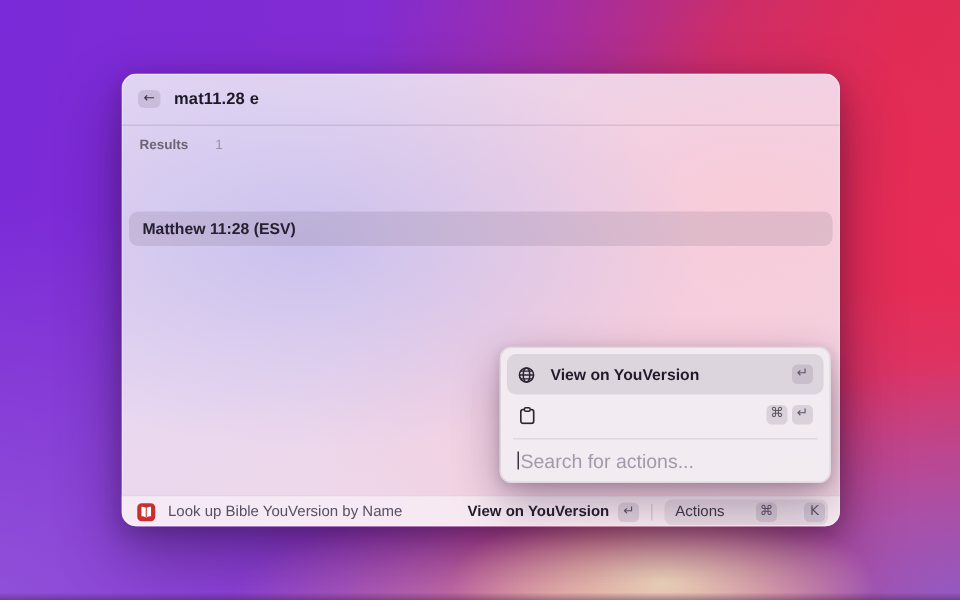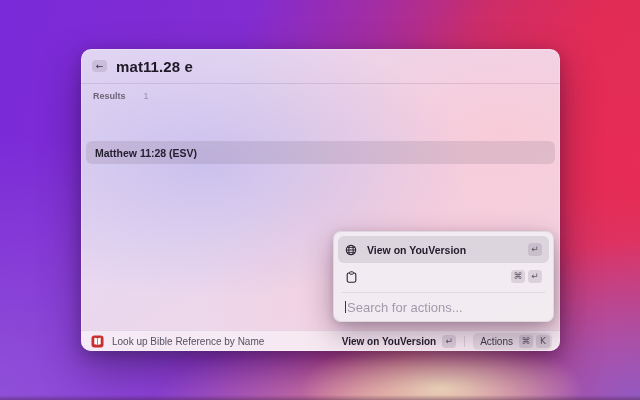--- a/index.html
+++ b/index.html
@@ -50,21 +50,21 @@
     border-bottom: 1px solid rgba(82,62,96,0.14);
   }
   .back-btn {
     width: 15px; height: 12px; border: none; border-radius: 4px;
     background: rgba(96,76,108,0.16);
     display: flex; align-items: center; justify-content: center;
     font-size: 9px; line-height: 1; color: #36303f; cursor: default;
     font-family: "DejaVu Sans", sans-serif;
   }
   .search-text {
-    font-size: 15px; font-weight: 700; color: #1e1926; letter-spacing: 0.1px;
+    font-size: 11px; font-weight: 700; color: #1e1926; letter-spacing: 0.1px;
   }
 
   .section-row {
     margin: 6px 12px 0 12px; height: 11px;
     display: flex; align-items: center; gap: 18px;
   }
   .section-label { font-size: 9px; font-weight: 600; color: #6d6576; }
   .section-count { font-size: 9px; font-weight: 500; color: #9a91a3; }
 
   .result-row {
@@ -95,21 +95,21 @@
     background: rgba(109,97,120,0.18);
     color: #5b5564;
     font-size: 9px; line-height: 13px; text-align: center;
     font-family: "DejaVu Sans", sans-serif;
   }
   .primary-action-label { font-size: 10px; font-weight: 700; color: #221d2c; margin-right: 6px; }
   .statusbar-divider {
     width: 1px; height: 11px; background: rgba(70,55,80,0.16); margin: 0 8px;
   }
   .actions-group {
-    display: flex; align-items: center; gap: 3px;
+    display: flex; align-items: center; gap: 18px;
     background: rgba(109,97,120,0.12);
     border-radius: 5px; padding: 2px 2px 2px 7px;
   }
   .actions-label { font-size: 10px; font-weight: 500; color: #3d3846; margin-right: 3px; }
 
   
   .action-panel {
     position: absolute; left: 333px; top: 231px; width: 221px; height: 91px;
     border-radius: 8px;
     background: rgba(241,236,241,0.96);
@@ -161,21 +161,21 @@
 
     <div class="flex-spacer"></div>
 
     <div class="status-bar">
       <div class="status-left">
         <svg class="app-icon" viewBox="0 0 13 13">
           <rect x="0.5" y="0.5" width="12" height="12" rx="3" fill="#c7302e"></rect>
           <path d="M6.5 3.6 C5.6 3.0 4.3 2.8 3.3 2.8 l0 6.4 c1 0 2.3 0.2 3.2 0.8 c0.9-0.6 2.2-0.8 3.2-0.8 l0-6.4 c-1 0-2.3 0.2-3.2 0.8 z" fill="#ffffff"></path>
           <line x1="6.5" y1="3.7" x2="6.5" y2="9.9" stroke="#c7302e" stroke-width="0.7"></line>
         </svg>
-        <span class="command-name">Look up Bible Reference by Name</span>
+        <span class="command-name">Look up Bible YouVersion by Name</span>
       </div>
       <div class="status-right">
         <span class="primary-action-label">View on YouVersion</span>
         <span class="keycap">↵</span>
         <span class="statusbar-divider"></span>
         <div class="actions-group">
           <span class="actions-label">Actions</span>
           <span class="keycap">⌘</span>
           <span class="keycap">K</span>
         </div>

